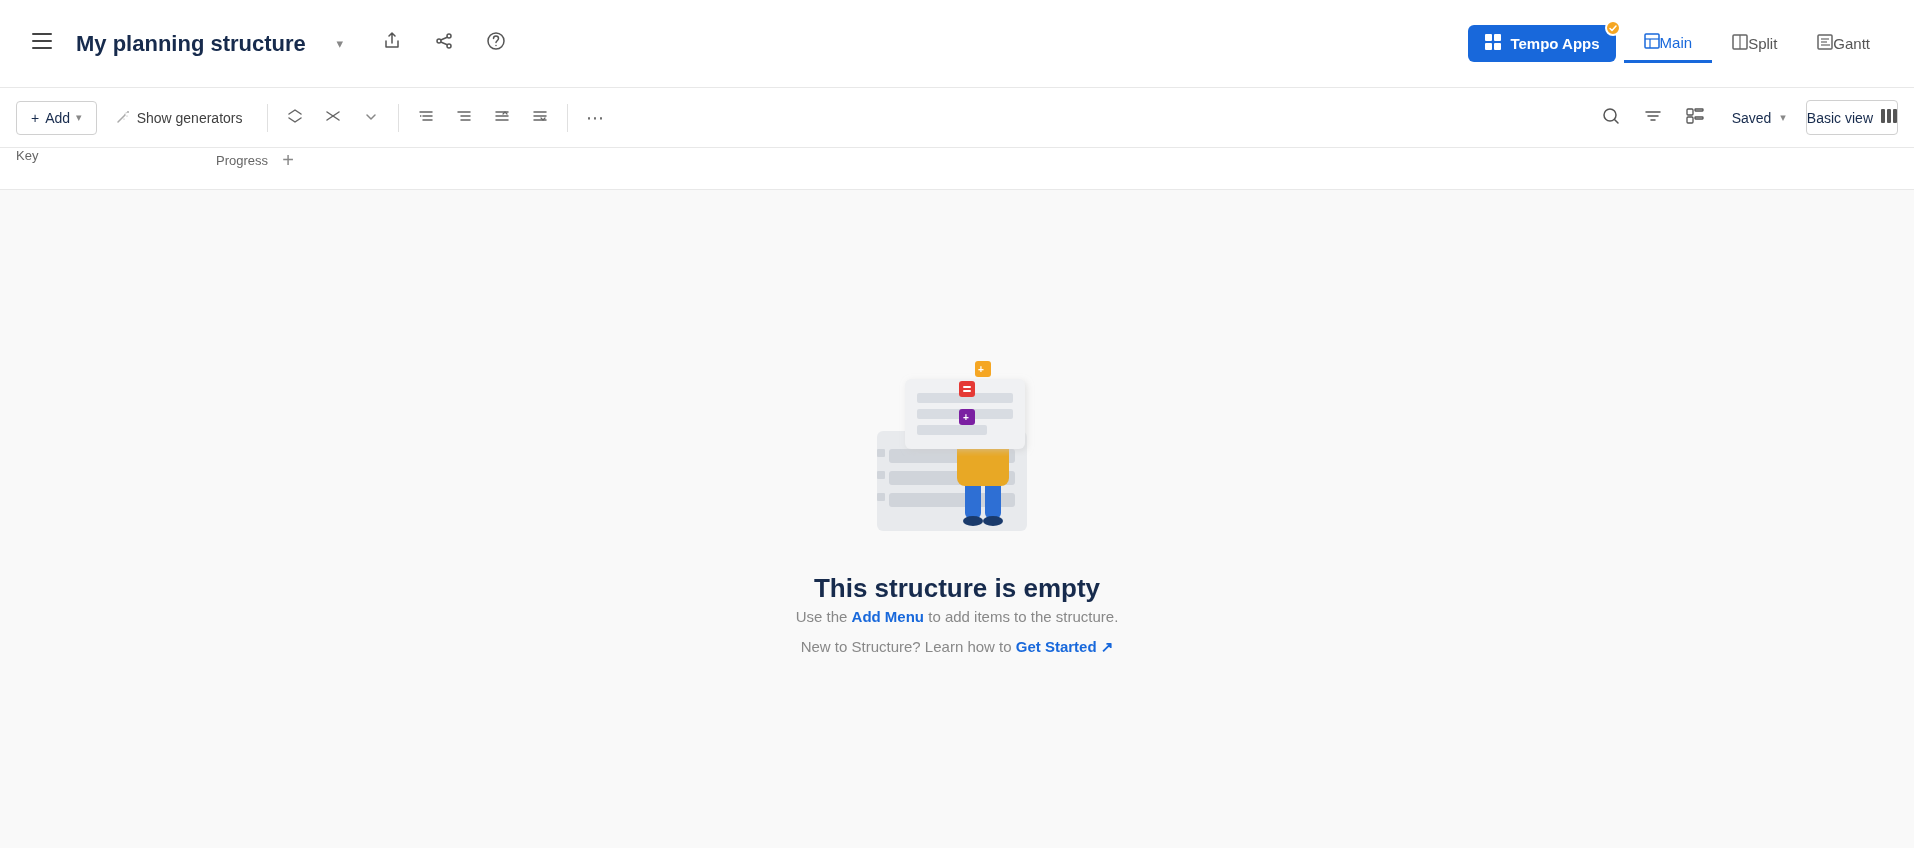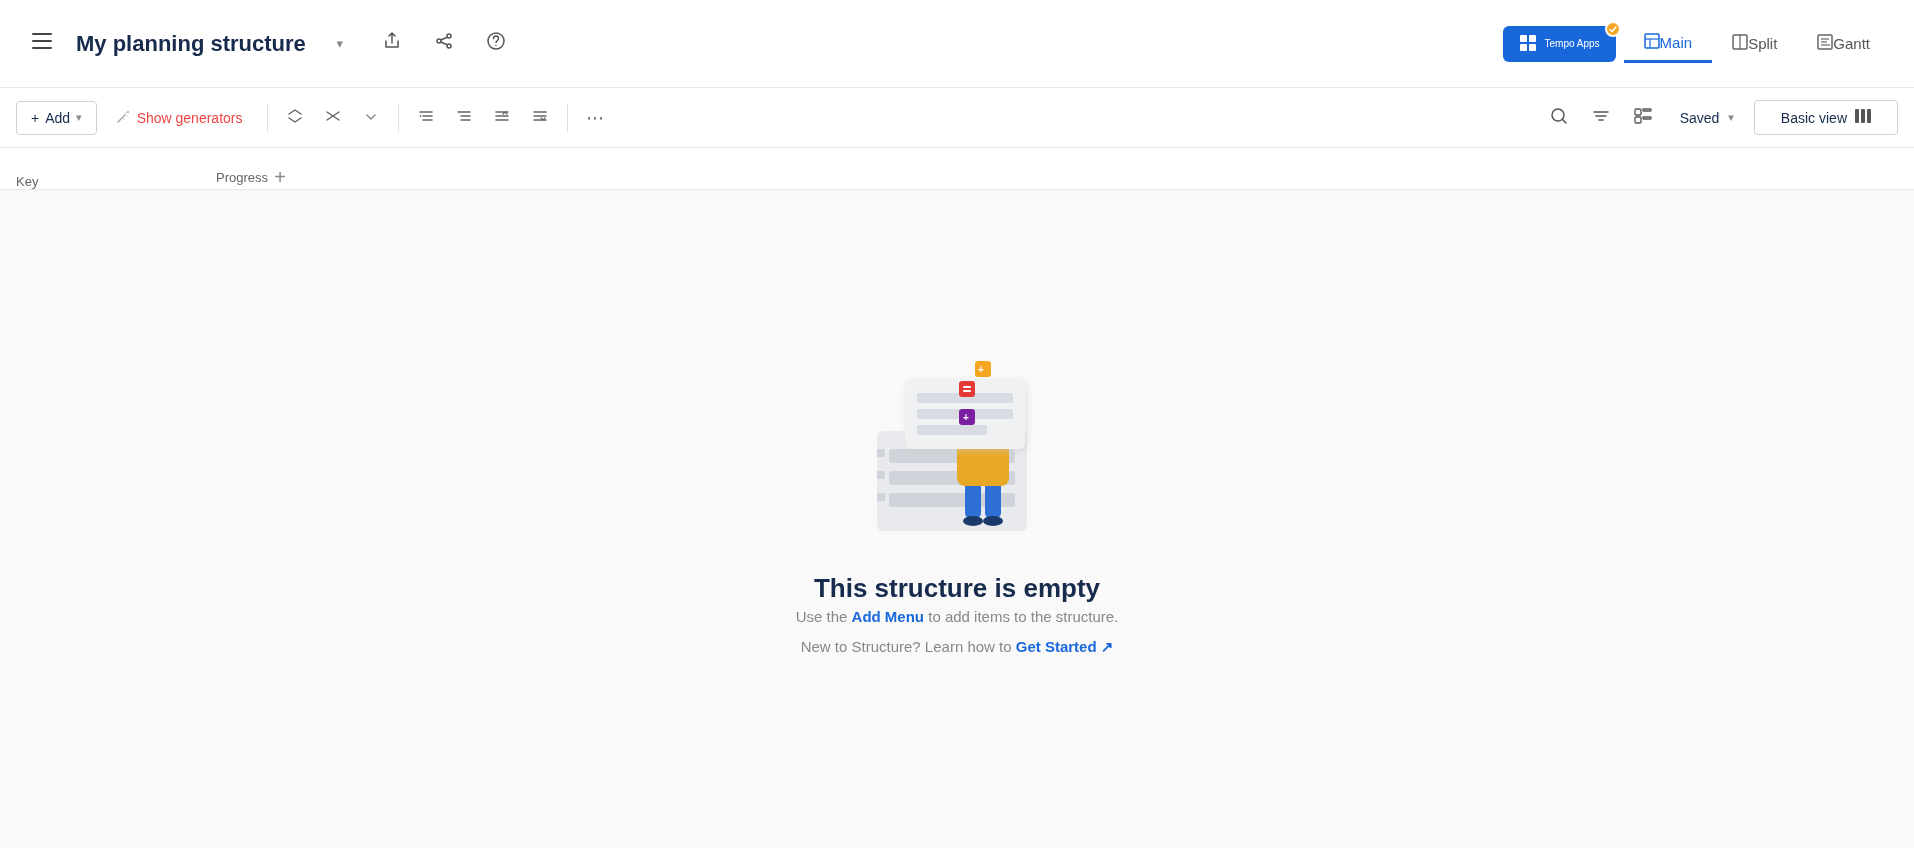--- a/index.html
+++ b/index.html
@@ -18,21 +18,21 @@
       display: flex; align-items: center; justify-content: center;
       width: 36px; height: 36px; border-radius: 4px; cursor: pointer;
       color: #555; font-size: 18px; border: none; background: transparent;
     }
 
     .top-nav-right { display: flex; align-items: center; gap: 8px; }
 
     .tempo-apps-btn {
       display: flex; align-items: center; gap: 8px;
       padding: 8px 16px; background: #1868db; color: #fff;
-      border-radius: 6px; cursor: pointer; border: none; font-size: 10px; font-weight: 400;
+      border-radius: 6px; cursor: pointer; border: none; font-size: 15px; font-weight: 700;
       position: relative;
     }
     .notification-dot {
       position: absolute; top: -5px; right: -5px;
       width: 16px; height: 16px; background: #f5a623; border-radius: 50%;
       display: flex; align-items: center; justify-content: center;
       font-size: 9px; color: #fff; font-weight: 700; border: 2px solid #fff;
     }
 
     .view-tabs { display: flex; align-items: center; gap: 0; }
@@ -55,54 +55,54 @@
 
     .add-btn {
       display: flex; align-items: center; gap: 6px;
       padding: 8px 14px; background: #fff; border: 1px solid #d0d0d0;
       border-radius: 4px; cursor: pointer; font-size: 14px; font-weight: 500; color: #172b4d;
     }
 
     .show-gen-btn {
       display: flex; align-items: center; gap: 6px;
       padding: 8px 14px; background: #fff; border: 1px solid transparent;
-      border-radius: 4px; cursor: pointer; font-size: 14px; color: #ef4444;
+      border-radius: 4px; cursor: pointer; font-size: 14px; color: #404040;
     }
 
     .toolbar-divider {
       width: 1px; height: 28px; background: #e0e0e0; margin: 0 6px;
     }
 
     .tb-icon-btn {
       display: flex; align-items: center; justify-content: center;
       width: 34px; height: 34px; border-radius: 4px; cursor: pointer;
       color: #666; font-size: 16px; border: none; background: transparent;
     }
 
     .saved-btn {
       display: flex; align-items: center; gap: 9px;
       padding: 6px 12px; border: none; background: transparent;
       cursor: pointer; font-size: 14px; color: #172b4d; border-radius: 4px;
     }
 
     .basic-view-btn {
       display: flex; align-items: center; gap: 8px;
-      padding: 8px 26px; background: #fff; border: 1px solid #d0d0d0;
+      padding: 8px 0; background: #fff; border: 1px solid #d0d0d0;
       border-radius: 4px; cursor: pointer; font-size: 14px; color: #172b4d;
     }
 
     
     .col-header {
-      display: flex; align-items: flex-end;
+      display: flex; align-items: flex-start;
       height: 42px; padding: 0 16px;
       border-bottom: 1px solid #e8e8e8; background: #fff;
     }
     .col-key { width: 200px; font-size: 13px; color: #666; font-weight: 500; }
     .col-summary { flex: 1; font-size: 13px; color: #666; font-weight: 500; }
-    .col-progress { font-size: 13px; color: #666; font-weight: 500; display: flex; align-items: center; }
+    .col-progress { font-size: 13px; color: #666; font-weight: 500; display: flex; align-items: center; gap: 8px; }
     .col-add-btn {
       display: flex; align-items: center; justify-content: center;
       width: 24px; height: 24px; background: transparent; border: none;
       cursor: pointer; color: #666; font-size: 18px;
     }
 
     
     .empty-state {
       display: flex; flex-direction: column; align-items: center; justify-content: center;
       padding: 40px 20px; min-height: 580px;

